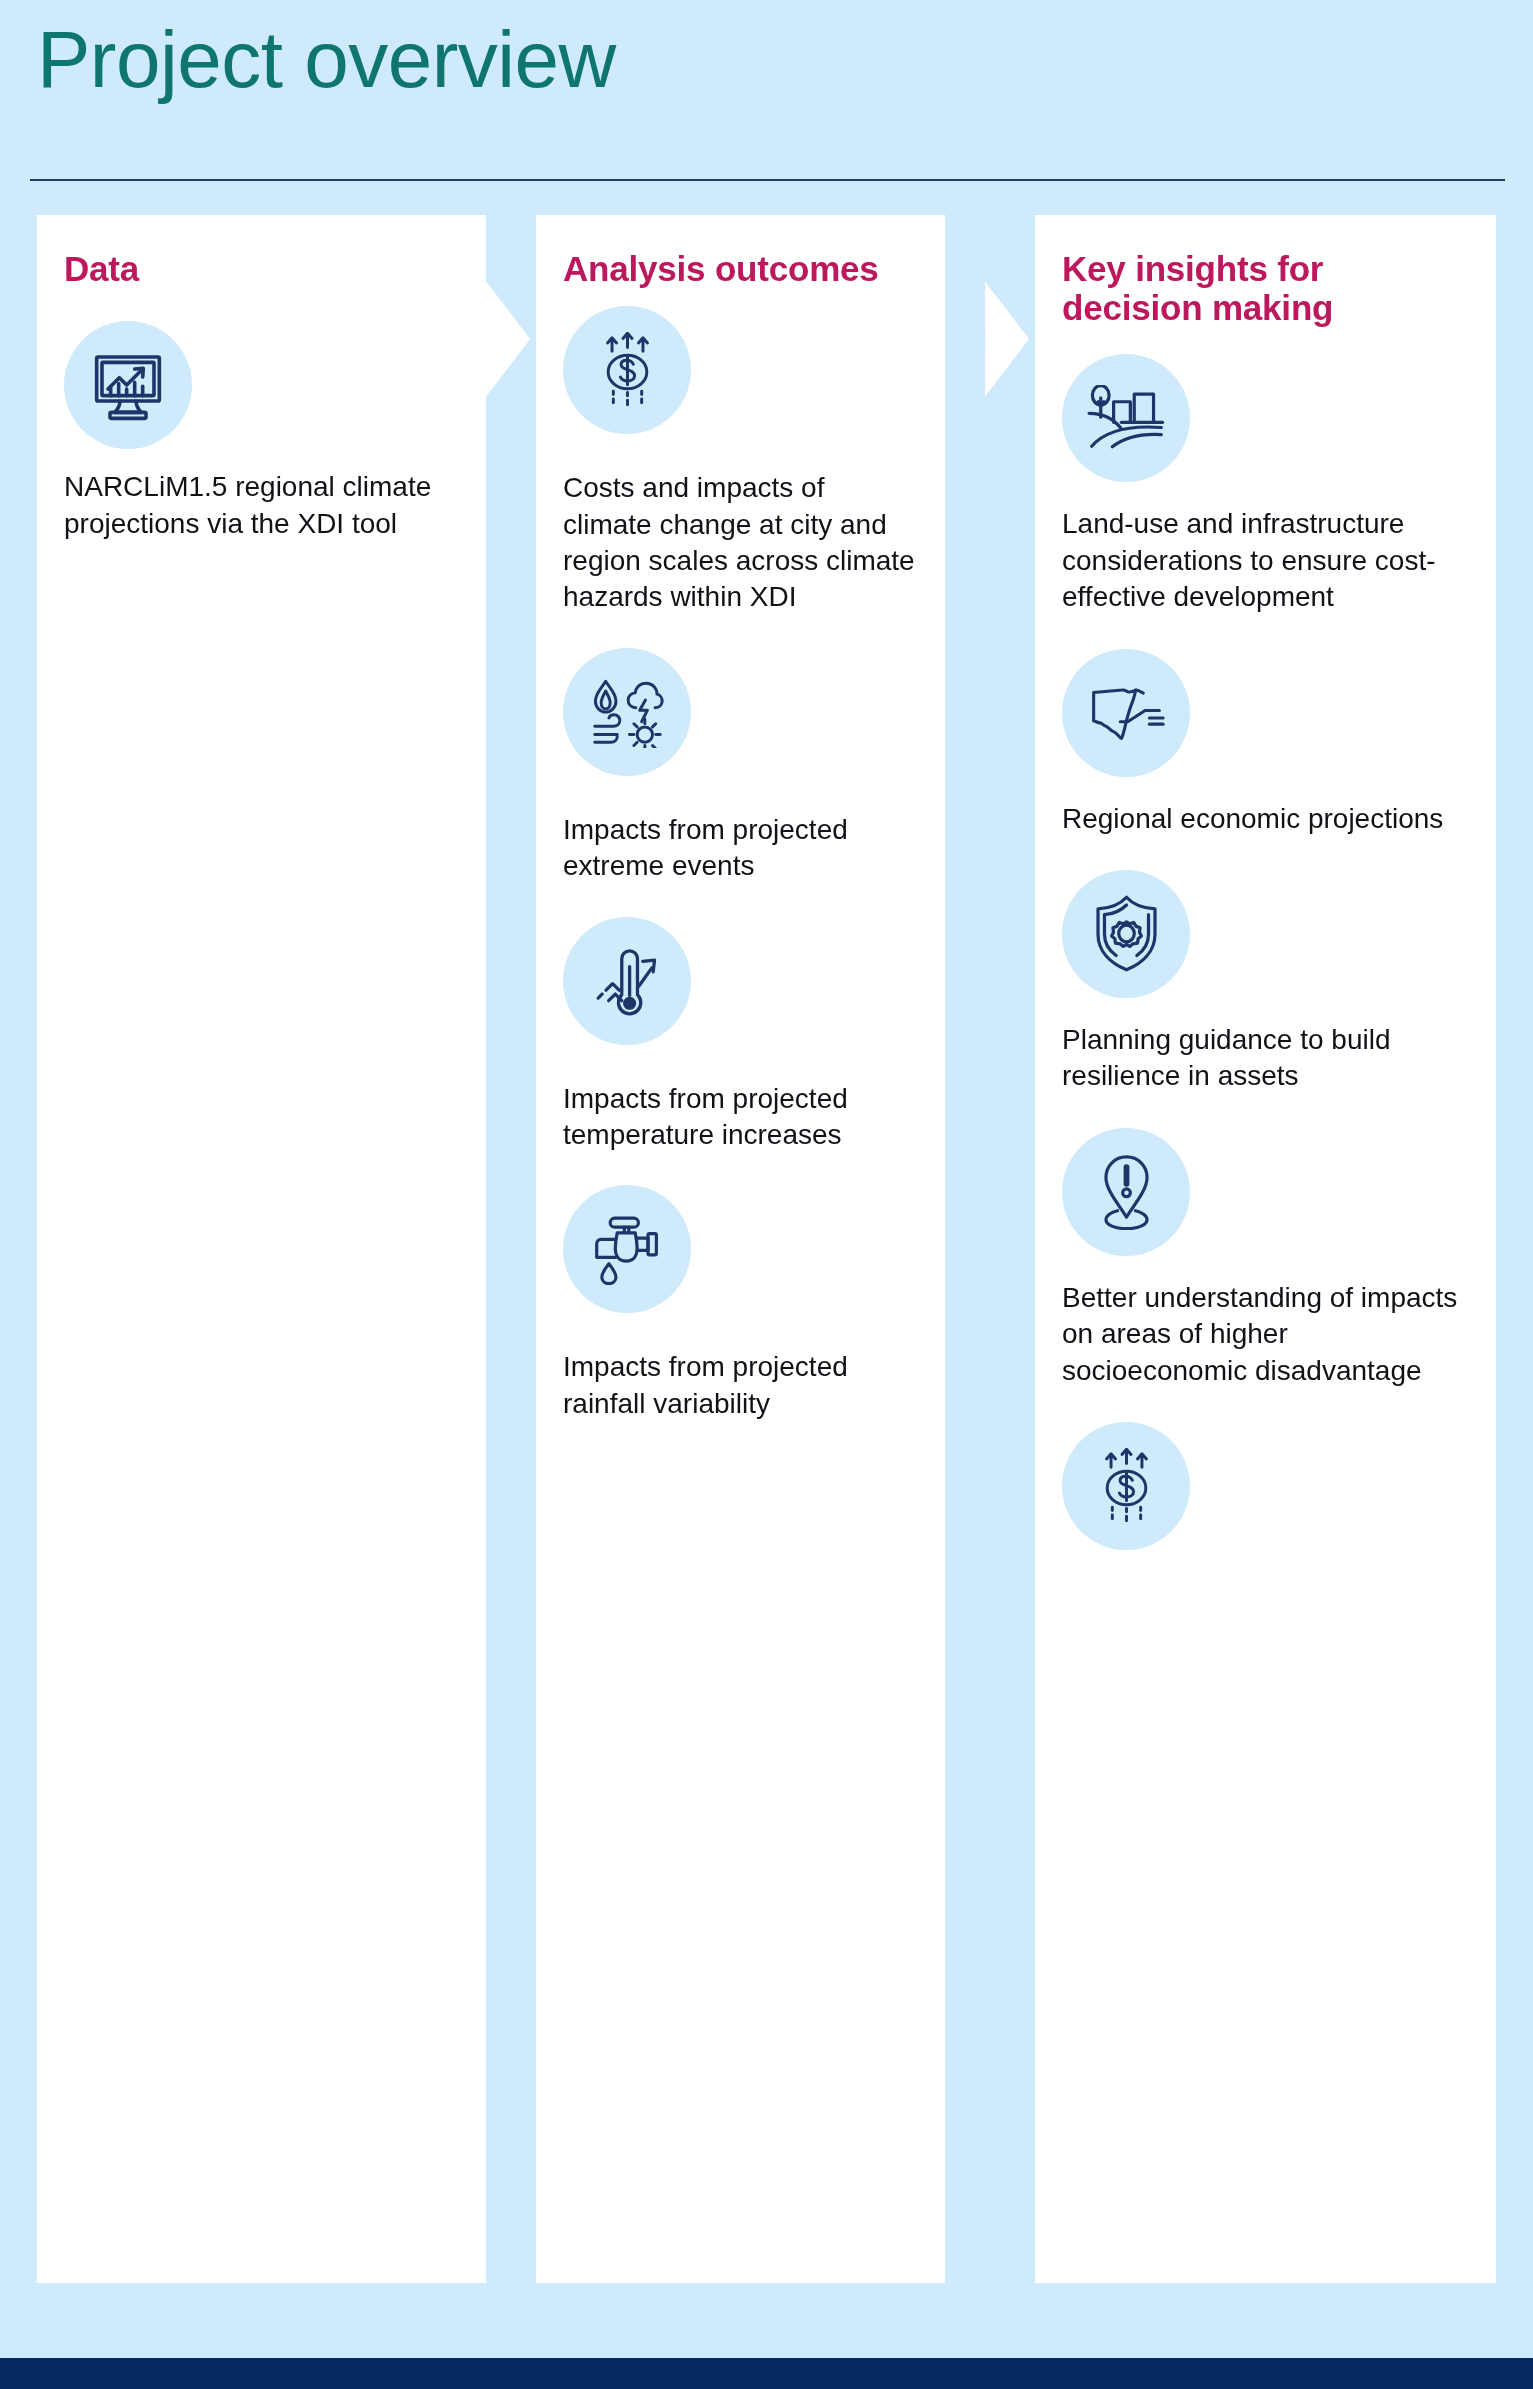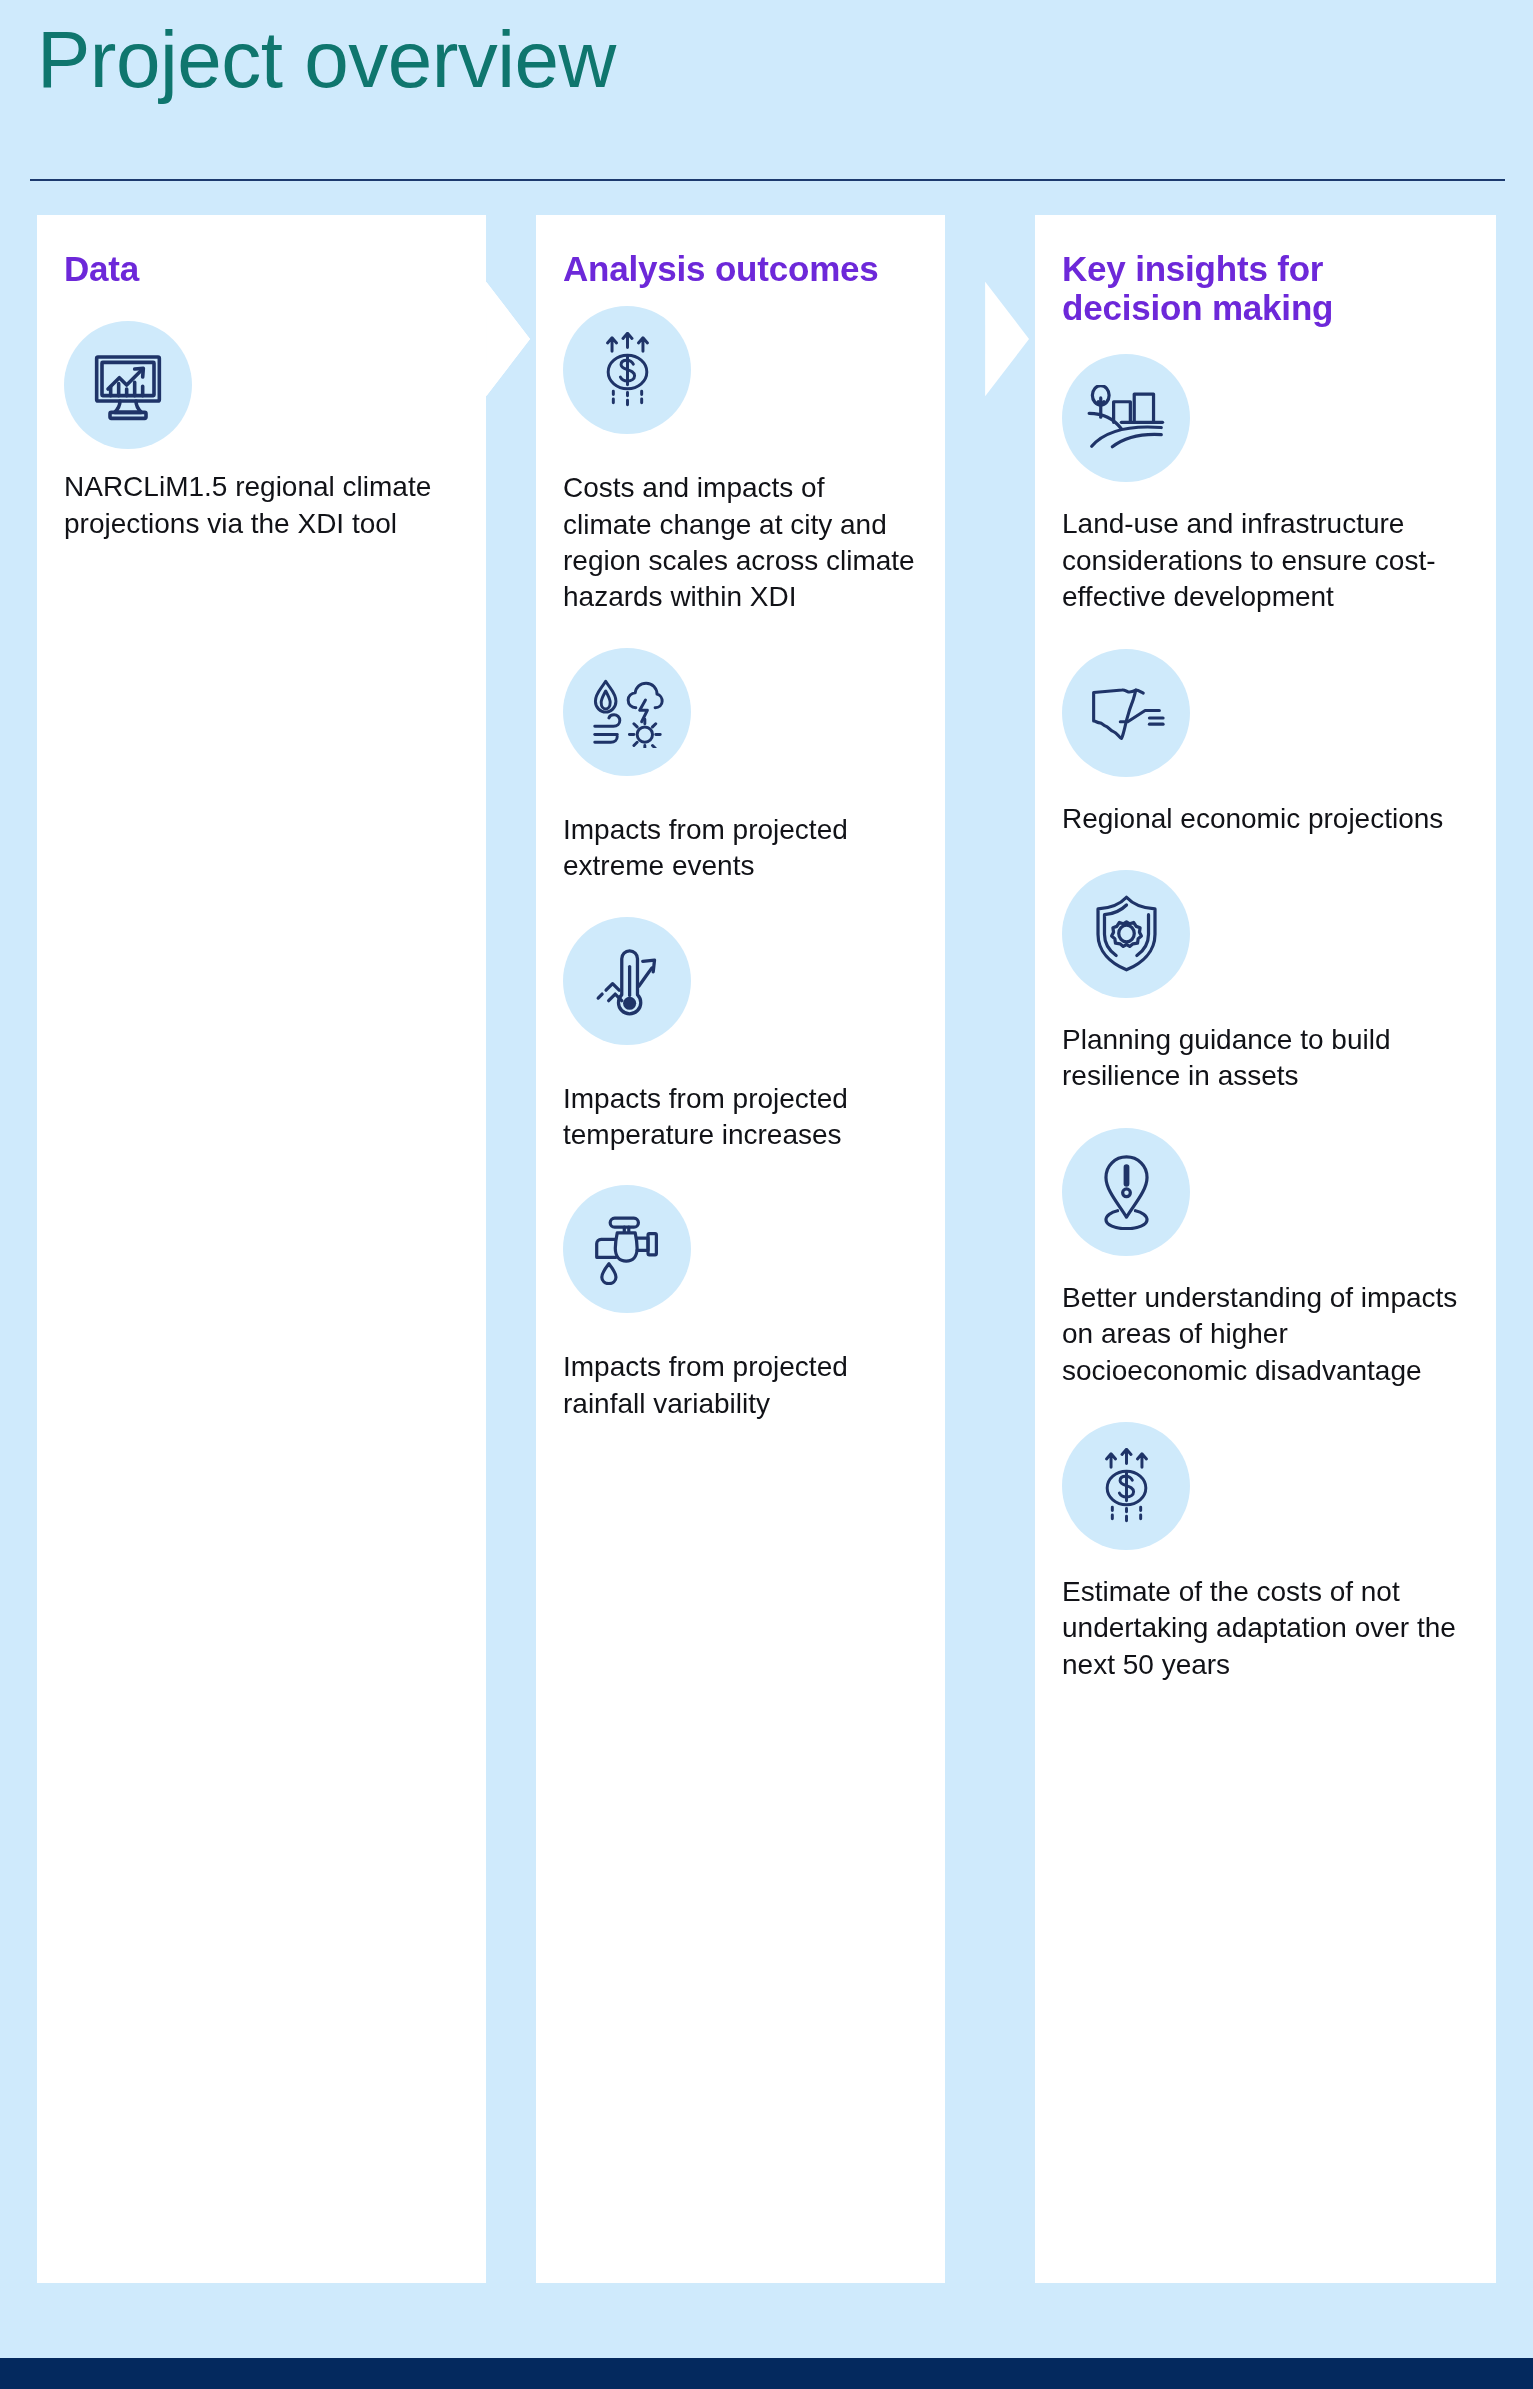--- a/index.html
+++ b/index.html
@@ -41,21 +41,21 @@
     pointer-events: none;
   }
   .chevron svg { display: block; }
   .col.c1 .chevron { left: 449px; top: 0px; }
   .col.c2 .chevron { left: 449px; top: 0px; }
 
   .col-inner { position: absolute; left: 0; top: 0; width: 100%; height: 100%; padding: 0 27px; }
 
   .col-title {
     font-weight: 700; font-size: 35px; line-height: 1.12;
-    color: #6d28d9; letter-spacing: -0.2px;
+    color: #be185d; letter-spacing: -0.2px;
     padding-top: 34px;
   }
 
   .items { margin-top: 0; }
 
   .item { }
   .icon-badge {
     width: 128px; height: 128px;
     border-radius: 50%;
     background: #cfeafb;
@@ -278,21 +278,20 @@
                 <path d="M64 50 C62 46 58 44 54 44 C48 44 45 47 45 51 C45 60 66 57 66 68 C66 73 61 76 55 76 C50 76 46 74 44 70"></path>
                 <path d="M55 38 L55 82"></path>
                 <path d="M31 30 L31 10 M24 17 L31 9 L38 17"></path>
                 <path d="M55 24 L55 3 M48 10 L55 2 L62 10"></path>
                 <path d="M79 30 L79 10 M72 17 L79 9 L86 17"></path>
                 <path d="M33 92 L33 97 M33 104 L33 110"></path>
                 <path d="M55 94 L55 99 M55 106 L55 113"></path>
                 <path d="M77 92 L77 97 M77 104 L77 110"></path>
               </svg>
             </div>
-            <div class="item-text">Estimate of the costs of not undertaking adaptation over the next 50 years</div>
           </div>
 
         </div>
       </div>
     </div>
 
   </div>
 
   <div class="tips">
     

